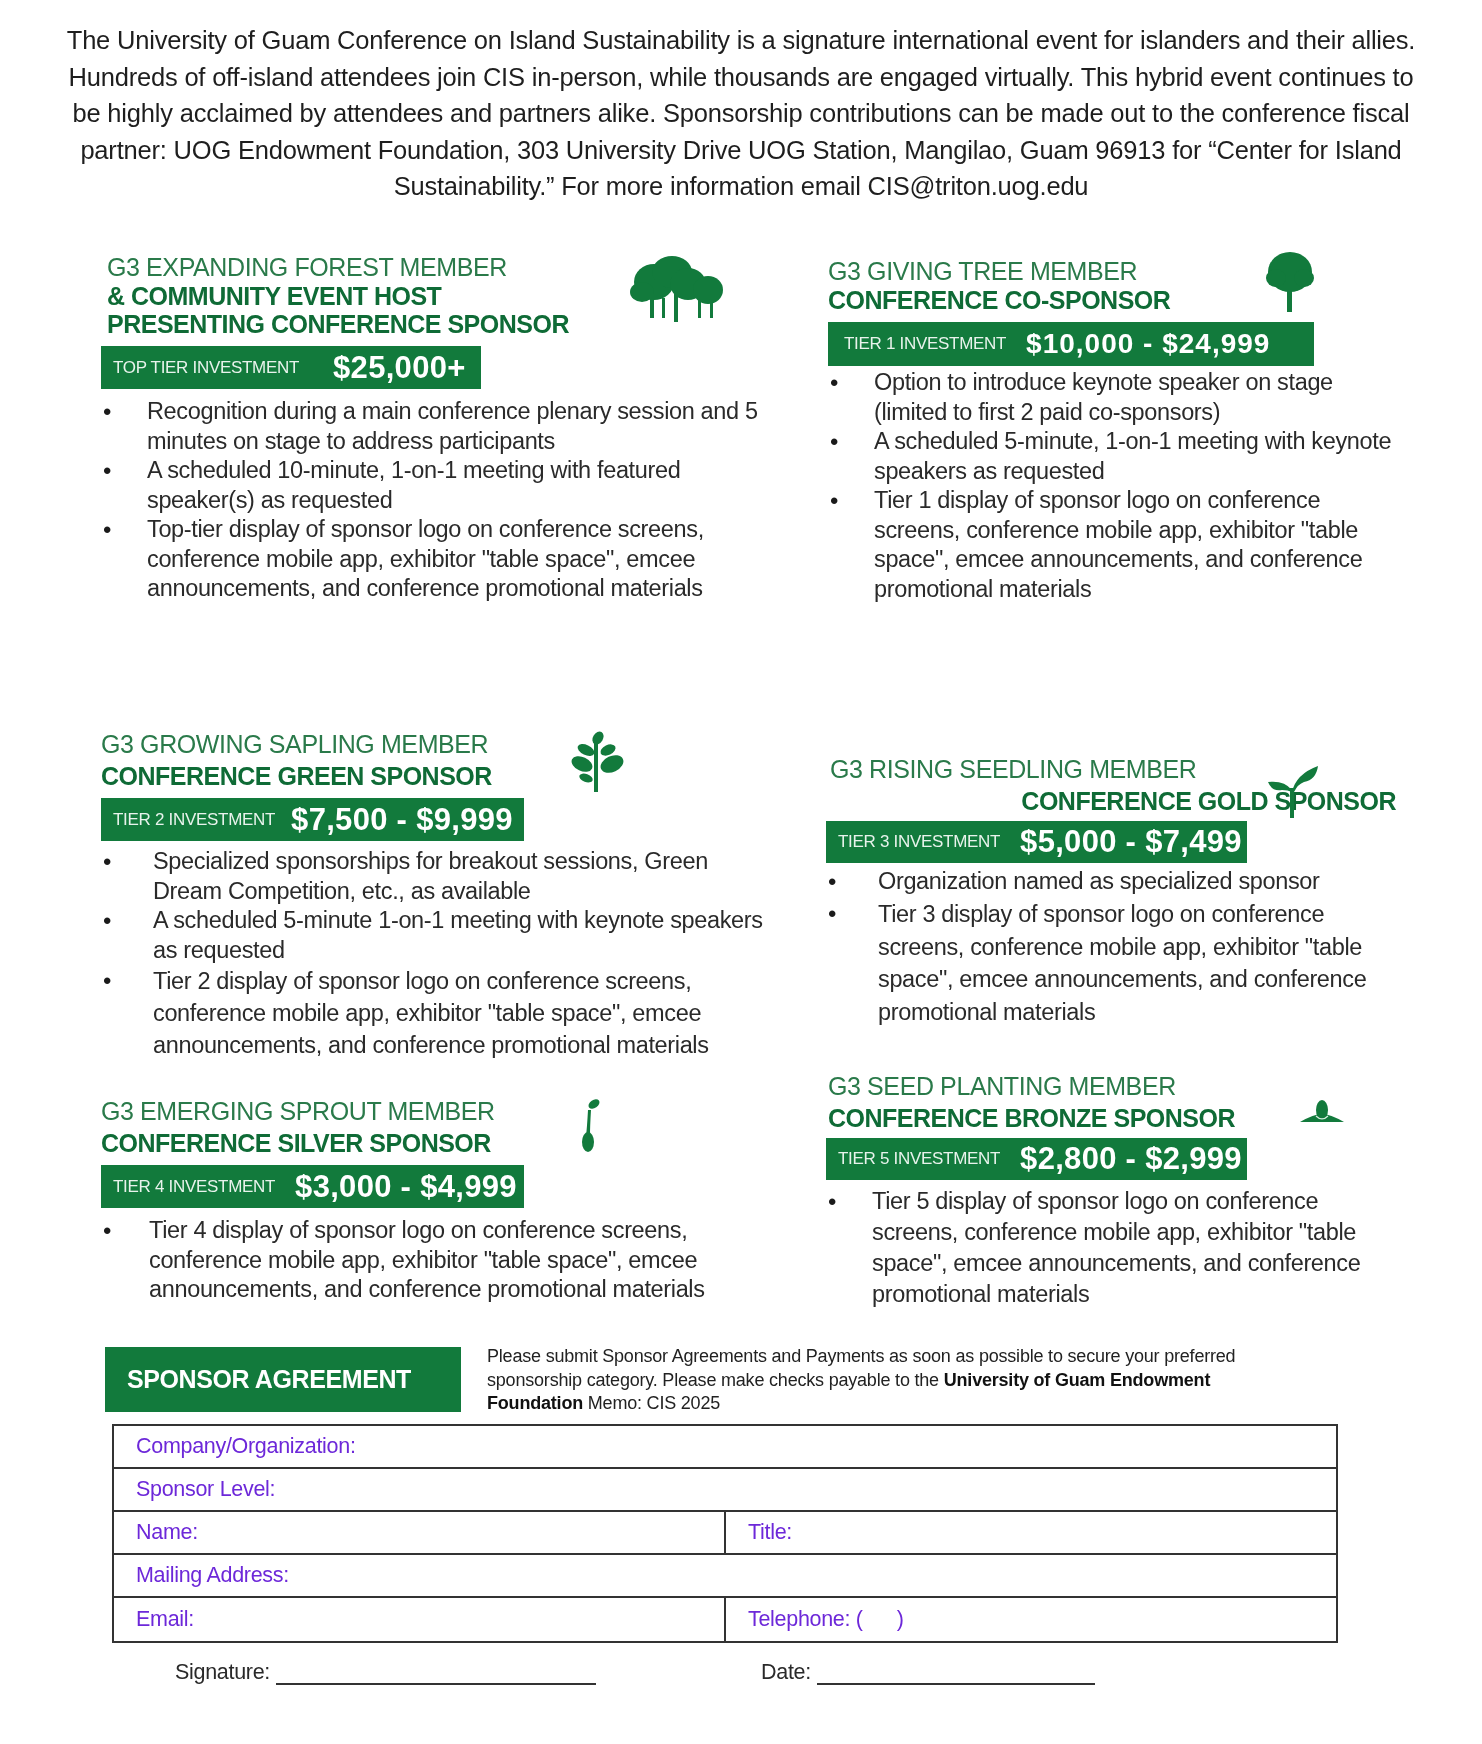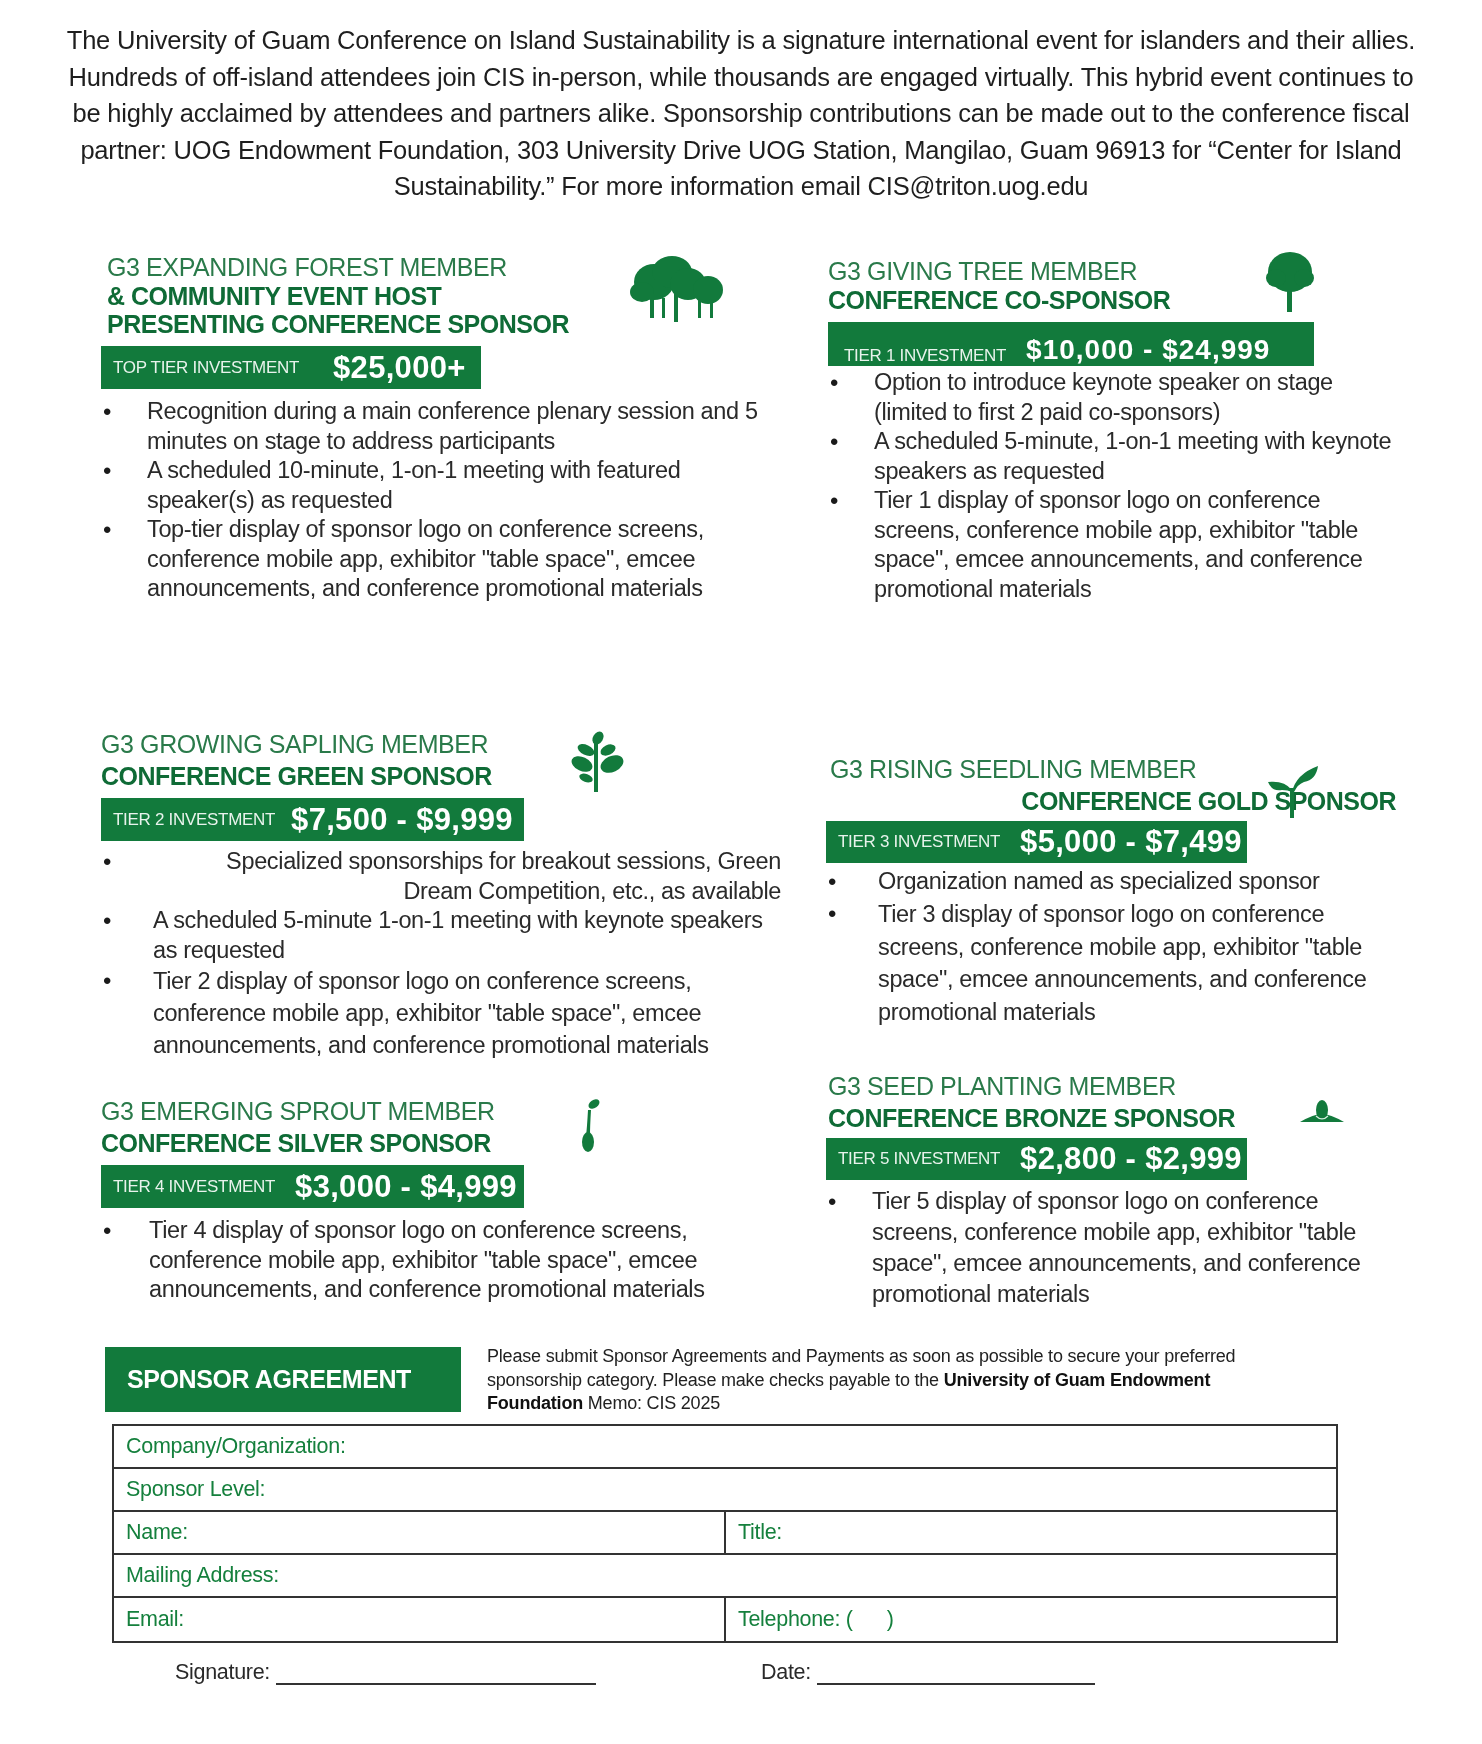--- a/index.html
+++ b/index.html
@@ -50,21 +50,21 @@
     font-size: 18px; line-height: 23.5px; color: #222; letter-spacing: -0.2px;
   }
   .agreement-note b { font-weight: bold; color: #111; }
 
   .form {
     position: absolute; left: 112px; top: 1424px; width: 1226px;
     border: 2px solid #333; border-bottom-width: 2px;
   }
   .form .row { display: flex; height: 43px; border-bottom: 2px solid #333; }
   .form .row:last-child { border-bottom: none; }
-  .form .cell { flex: 1; display: flex; align-items: center; padding-left: 12px; font-size: 21.5px; color: #15803d; letter-spacing: -0.3px; }
+  .form .cell { flex: 1; display: flex; align-items: center; padding-left: 22px; font-size: 21.5px; color: #6d28d9; letter-spacing: -0.3px; }
   .form .cell.half { flex: 0 0 612px; border-right: 2px solid #333; }
   .form .cell.half + .cell { flex: 1; }
 
   .sig-row { position: absolute; top: 1660px; font-size: 21.5px; color: #2a2a2a; display: flex; align-items: flex-end; letter-spacing: -0.3px; }
   .sig-line { display: inline-block; border-bottom: 2px solid #333; height: 22px; margin-left: 6px; }
 </style>
 </head>
 <body>
 
 <p class="intro">The University of Guam Conference on Island Sustainability is a signature international event for islanders and their allies. Hundreds of off-island attendees join CIS in-person, while thousands are engaged virtually.  This hybrid event continues to be highly acclaimed by attendees and partners alike.  Sponsorship contributions can be made out to the conference fiscal partner: UOG Endowment Foundation, 303 University Drive UOG Station, Mangilao, Guam 96913 for “Center for Island Sustainability.” For more information email CIS@triton.uog.edu</p>
@@ -96,21 +96,21 @@
       <rect x="46" y="40" width="4" height="28"></rect>
       <rect x="70" y="44" width="3" height="20"></rect>
       <rect x="82" y="46" width="3" height="18"></rect>
     </g>
   </svg>
 </div>
 
 <section class="tier" style="left:828px; top:257px; width:570px;">
   <div class="member" style="margin-left:0px;">G3 GIVING TREE MEMBER</div>
   <div class="role">CONFERENCE CO-SPONSOR</div>
-  <div class="banner" style="width:486px; margin-top:8px; height:44px; padding-left:16px;align-items:flex-end;">
+  <div class="banner" style="width:486px; margin-top:8px; height:44px; padding-left:16px;">
     <span class="label">TIER 1 INVESTMENT</span>
     <span class="amount" style="font-size:28px; letter-spacing:1px;">$10,000 - $24,999</span>
   </div>
   <ul class="bullets" style="margin-top:2px; width:570px;">
     <li>Option to introduce keynote speaker on stage (limited  to  first 2 paid co-sponsors)</li>
     <li>A scheduled 5-minute, 1-on-1 meeting with keynote  speakers as requested</li>
     <li>Tier 1 display of sponsor logo on conference screens, conference mobile app, exhibitor "table space", emcee  announcements, and conference promotional  materials</li>
   </ul>
 </section>
 <div class="icon" style="left:1264px; top:250px;">
@@ -125,21 +125,21 @@
 </div>
 
 <section class="tier" style="left:101px; top:730px; width:690px;">
   <div class="member">G3 GROWING SAPLING MEMBER</div>
   <div class="role" style="margin-top:3px;">CONFERENCE GREEN SPONSOR</div>
   <div class="banner" style="width:423px; margin-top:8px;">
     <span class="label">TIER 2 INVESTMENT</span>
     <span class="amount" style="margin-left:16px;">$7,500 - $9,999</span>
   </div>
   <ul class="bullets" style="margin-top:6px; width:680px;">
-    <li style="padding-left:52px;text-align:right;">Specialized sponsorships for breakout sessions, Green Dream Competition, etc., as available</li>
+    <li style="padding-left:52px;">Specialized sponsorships for breakout sessions, Green Dream Competition, etc., as available</li>
     <li style="padding-left:52px;">A scheduled 5-minute 1-on-1 meeting with keynote speakers as requested</li>
     <li style="padding-left:52px; line-height:32px;">Tier 2 display of sponsor logo on conference screens, conference mobile app, exhibitor "table space", emcee announcements, and conference promotional materials</li>
   </ul>
 </section>
 <div class="icon" style="left:570px; top:730px;">
   <svg width="56" height="62" viewBox="0 0 56 62">
     <g fill="#127a3c">
       <rect x="24" y="8" width="4" height="54"></rect>
       <ellipse cx="28" cy="8" rx="5" ry="7" transform="rotate(30 28 8)"></ellipse>
       <ellipse cx="16" cy="20" rx="9" ry="5" transform="rotate(25 16 20)"></ellipse>

